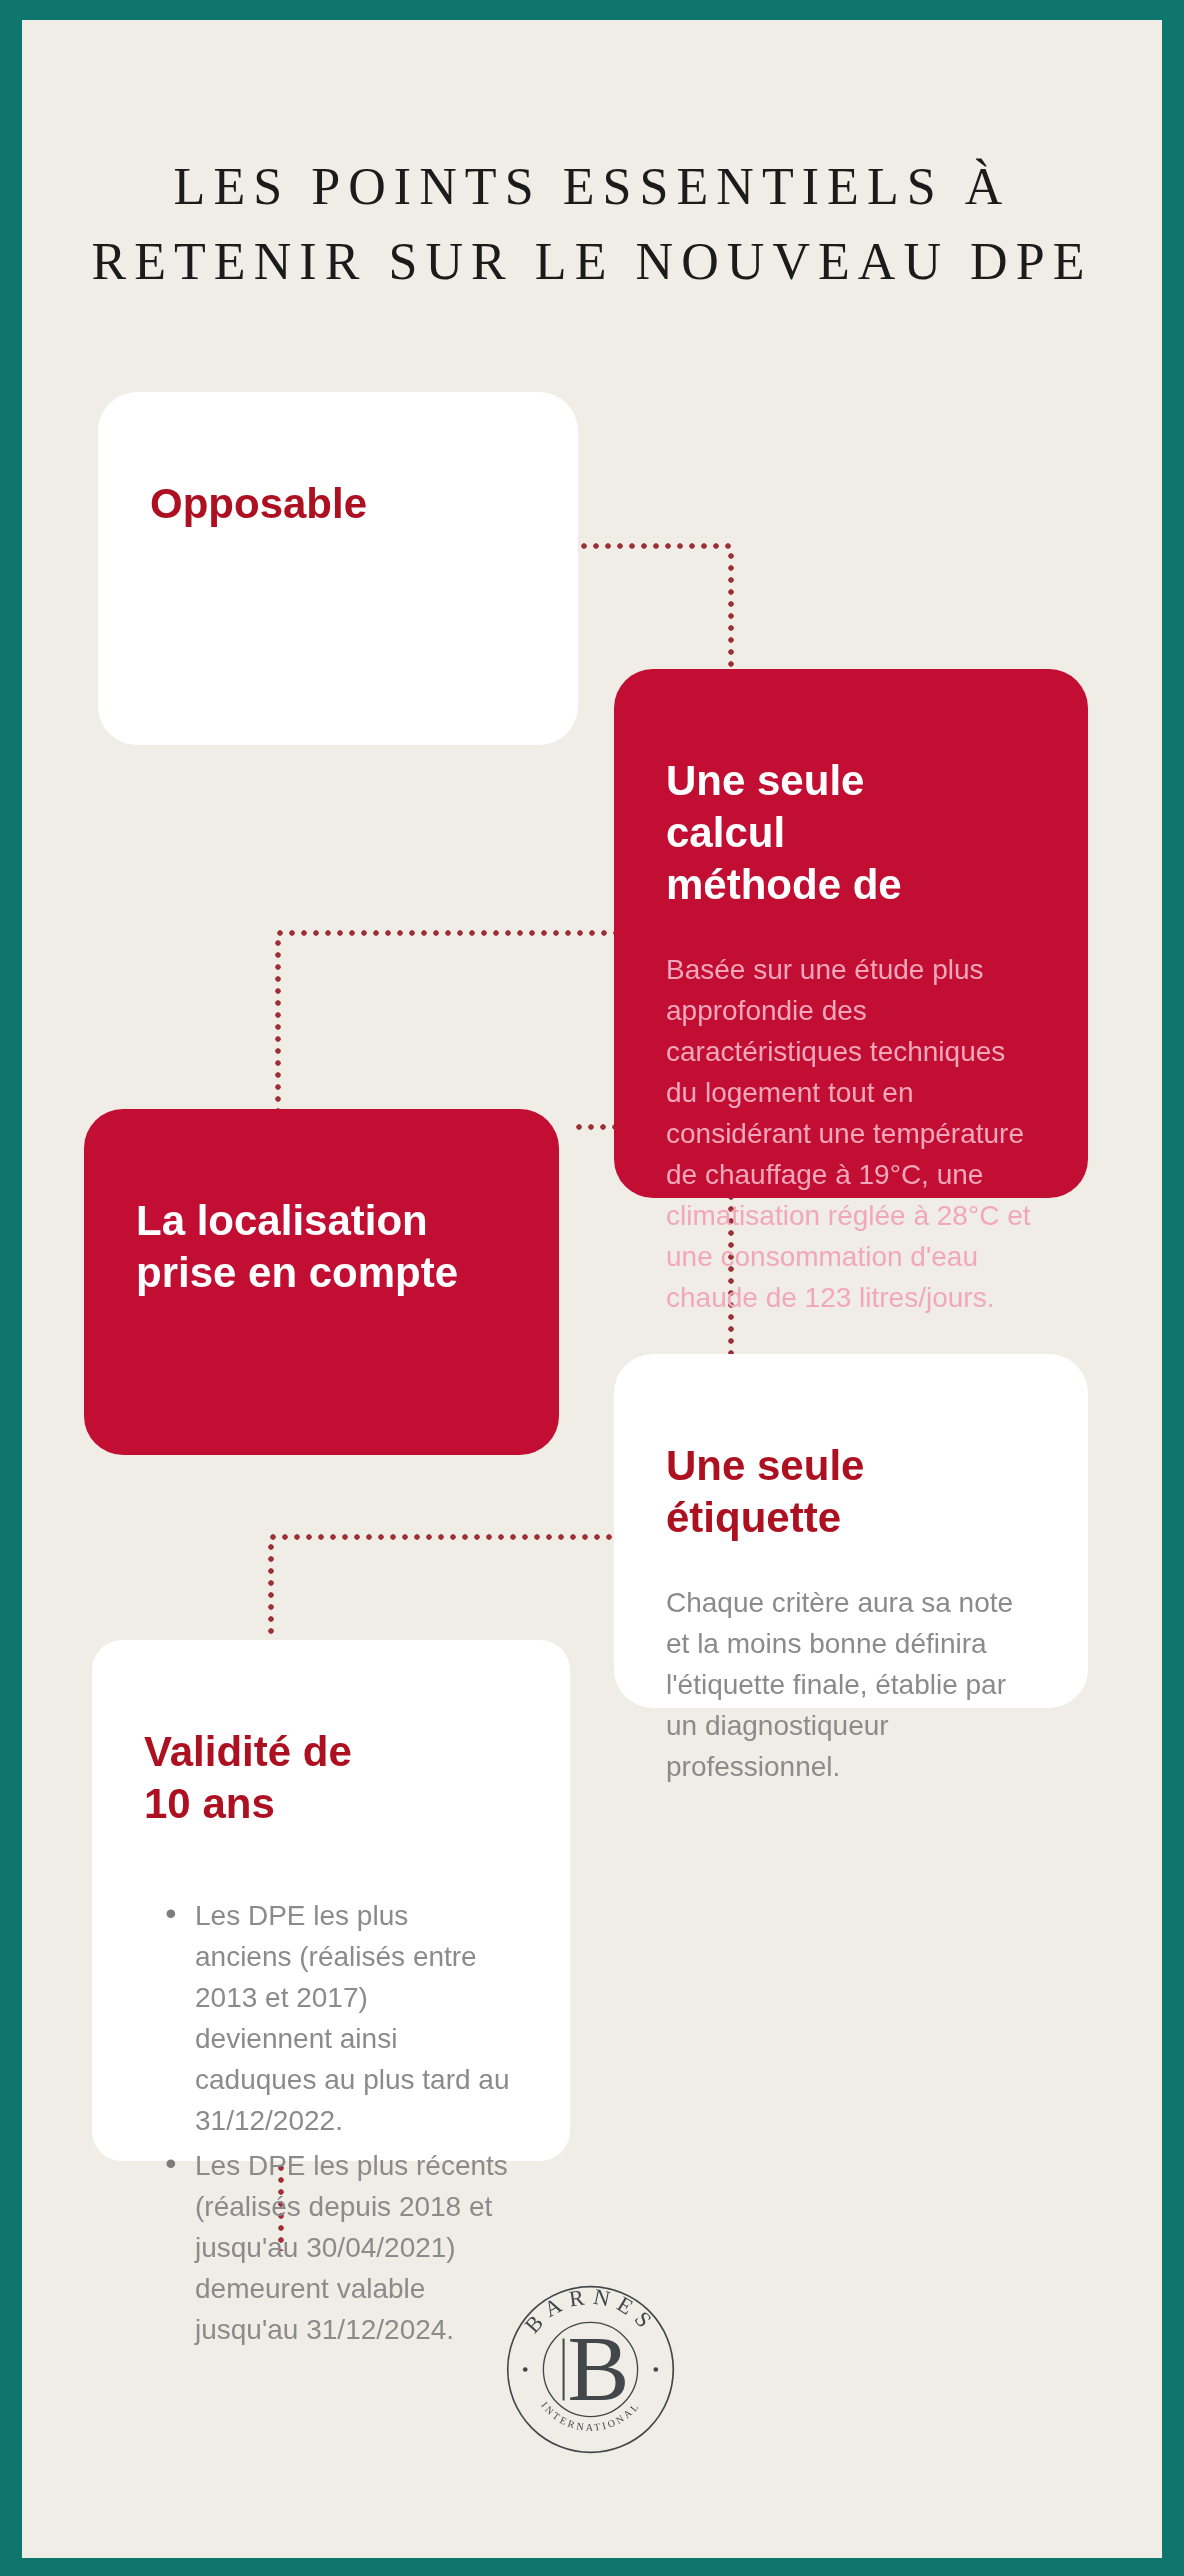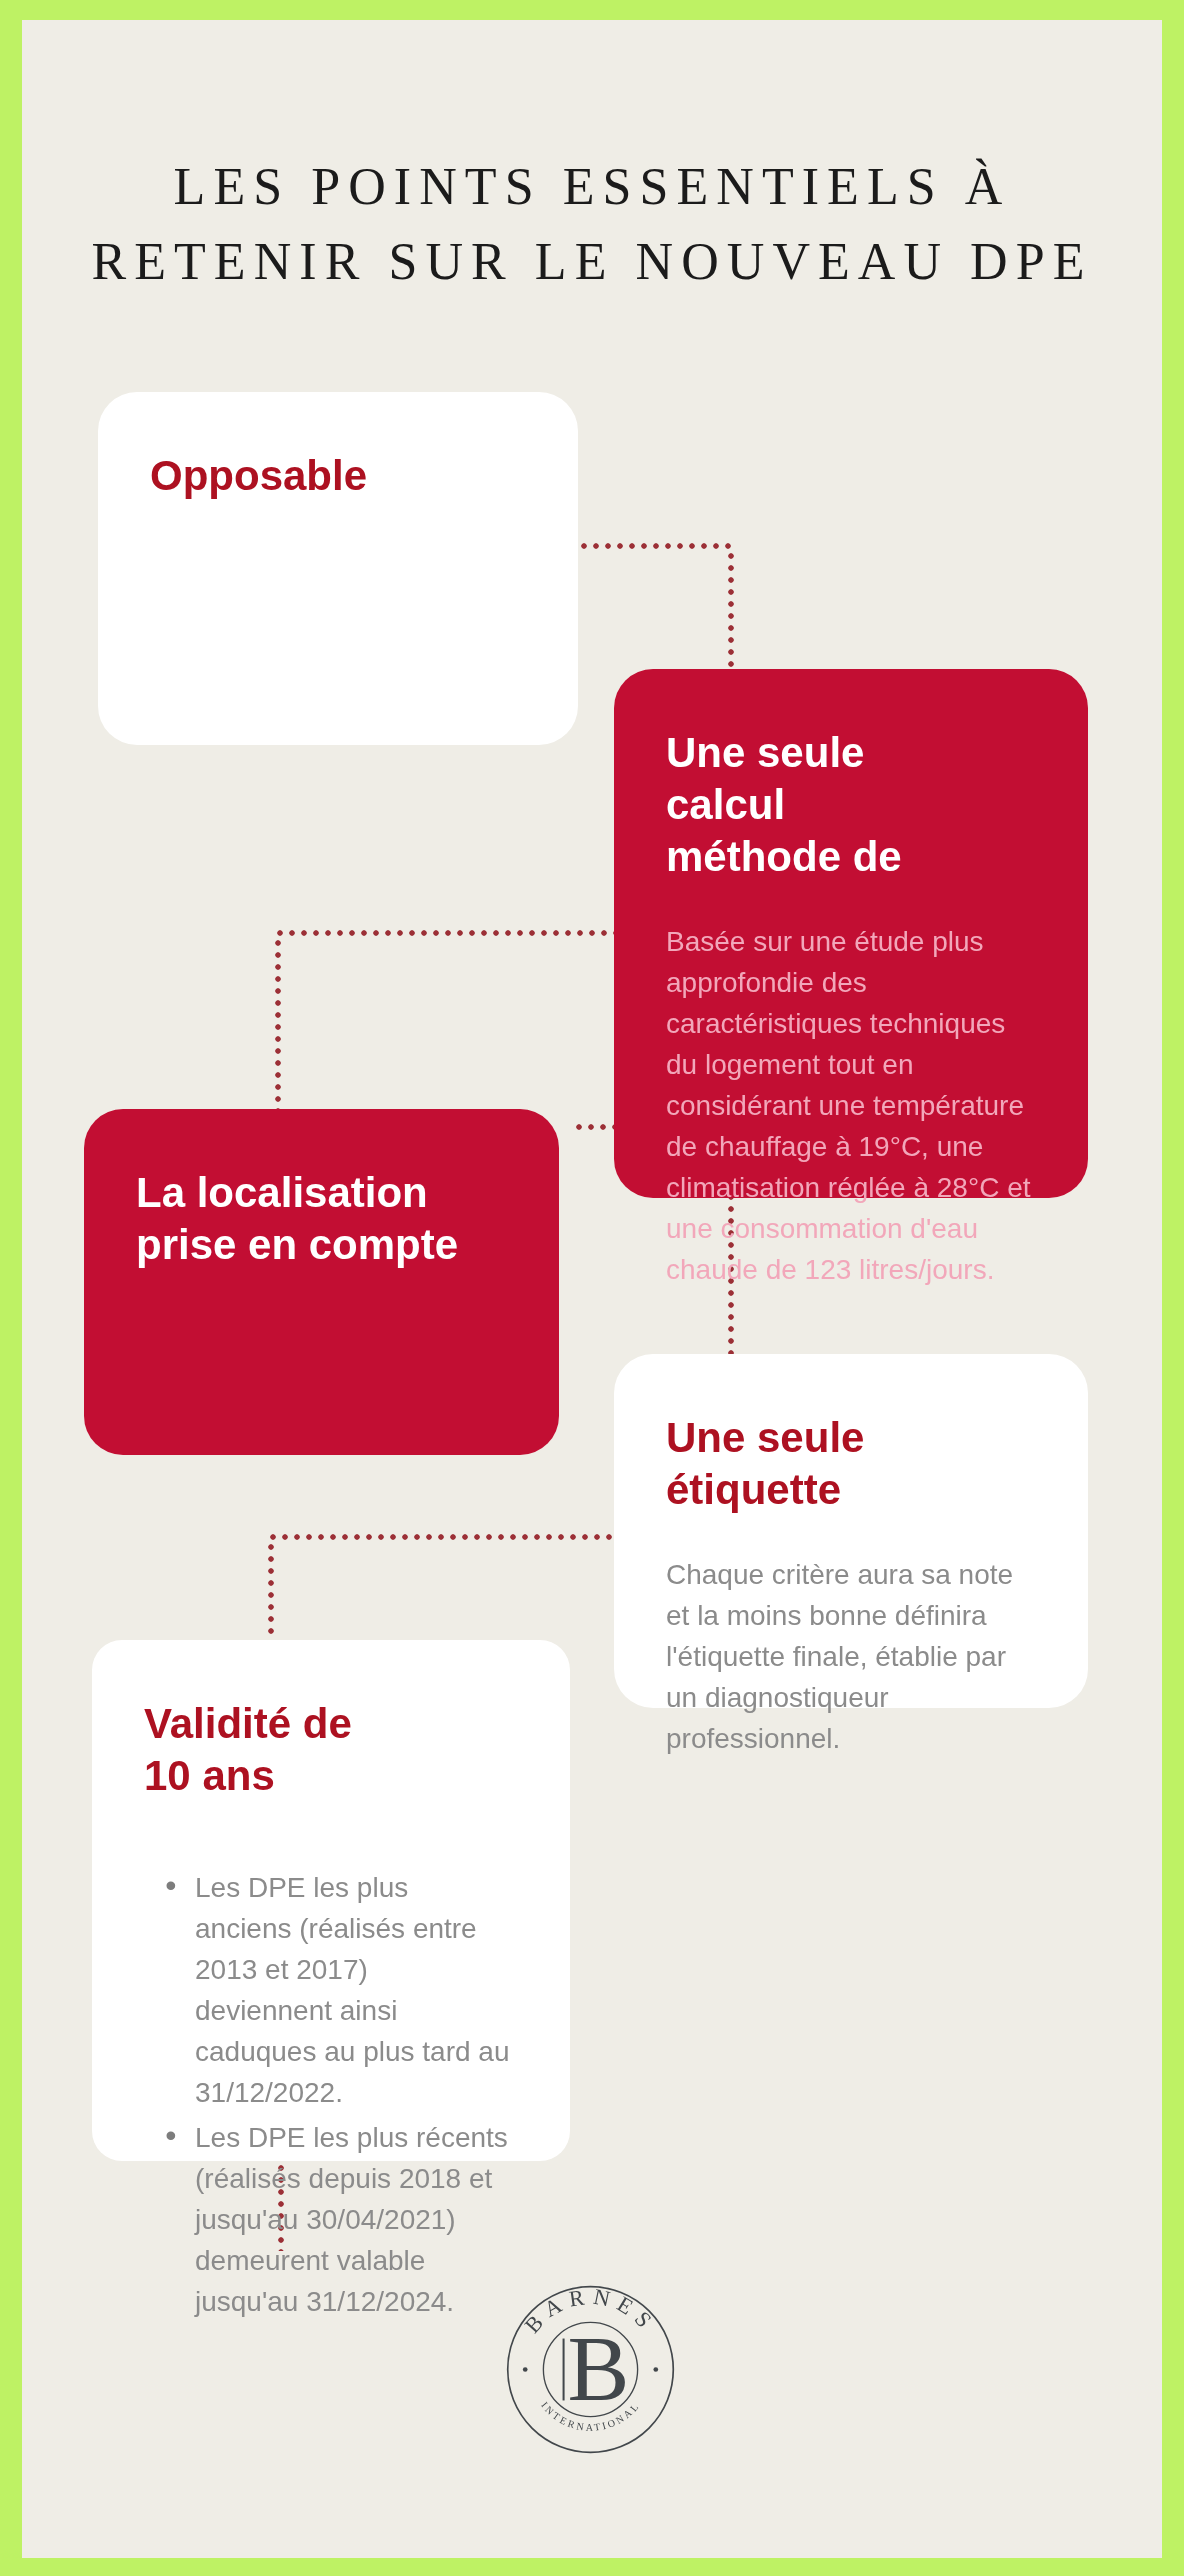--- a/index.html
+++ b/index.html
@@ -1,37 +1,37 @@
 <!DOCTYPE html>
 <html style="font-size:10.8px"><head>
 <meta charset="utf-8">
 <style>
   html,body{margin:0;padding:0;background:#ffffff;}
   .page{
     position:relative;width:1184px;height:2576px;
-    background:#bef264;overflow:hidden;
+    background:#0f766e;overflow:hidden;
     font-family:"Liberation Sans",sans-serif;
   }
   .content-bg{
     position:absolute;left:22px;top:20px;width:1140px;height:2538px;
     background:#EFEDE6;
   }
   
   .title{
     position:absolute;left:0;top:149px;width:1184px;
     margin:0;text-align:center;
     font-family:"Liberation Serif","DejaVu Serif",serif;
     font-weight:400;color:#1B1B1B;
     font-size:52px;line-height:75px;letter-spacing:0.155em;
   }
   .title span{display:block;}
   
   .card{
     position:absolute;box-sizing:border-box;
-    border-radius:39px;padding:58px 51px 40px 52px;
+    border-radius:39px;padding:86px 51px 40px 52px;
   }
   .card.light{background:#FFFFFF;}
   .card.dark{background:#C20E33;}
   .card-title{
     margin:0 0 38px 0;font-weight:700;
     font-size:42px;line-height:52px;letter-spacing:0;
   }
   .card.light .card-title{color:#AD1121;}
   .card.dark .card-title{color:#FFFFFF;}
   .card-title span{display:block;}

